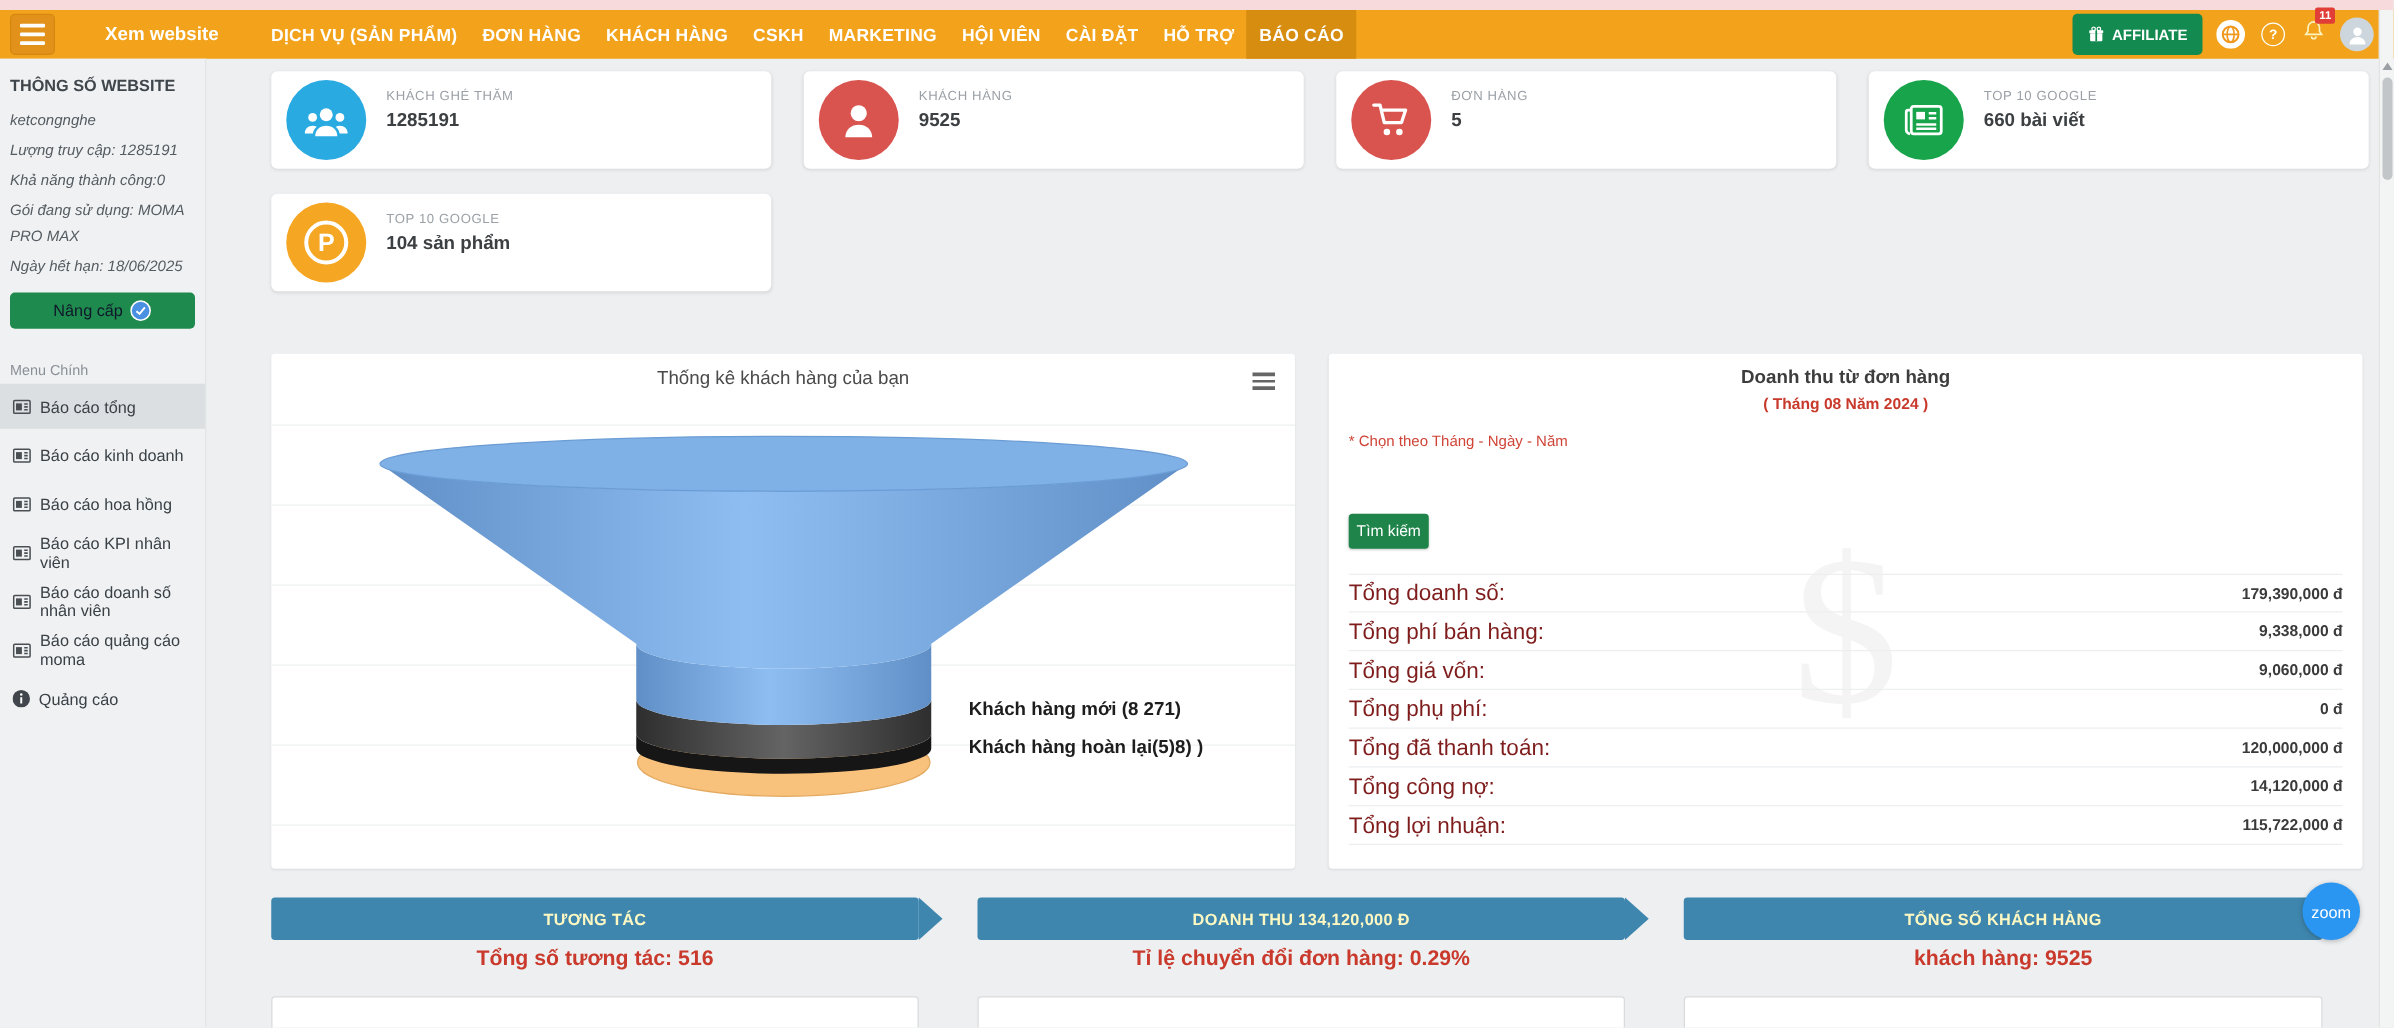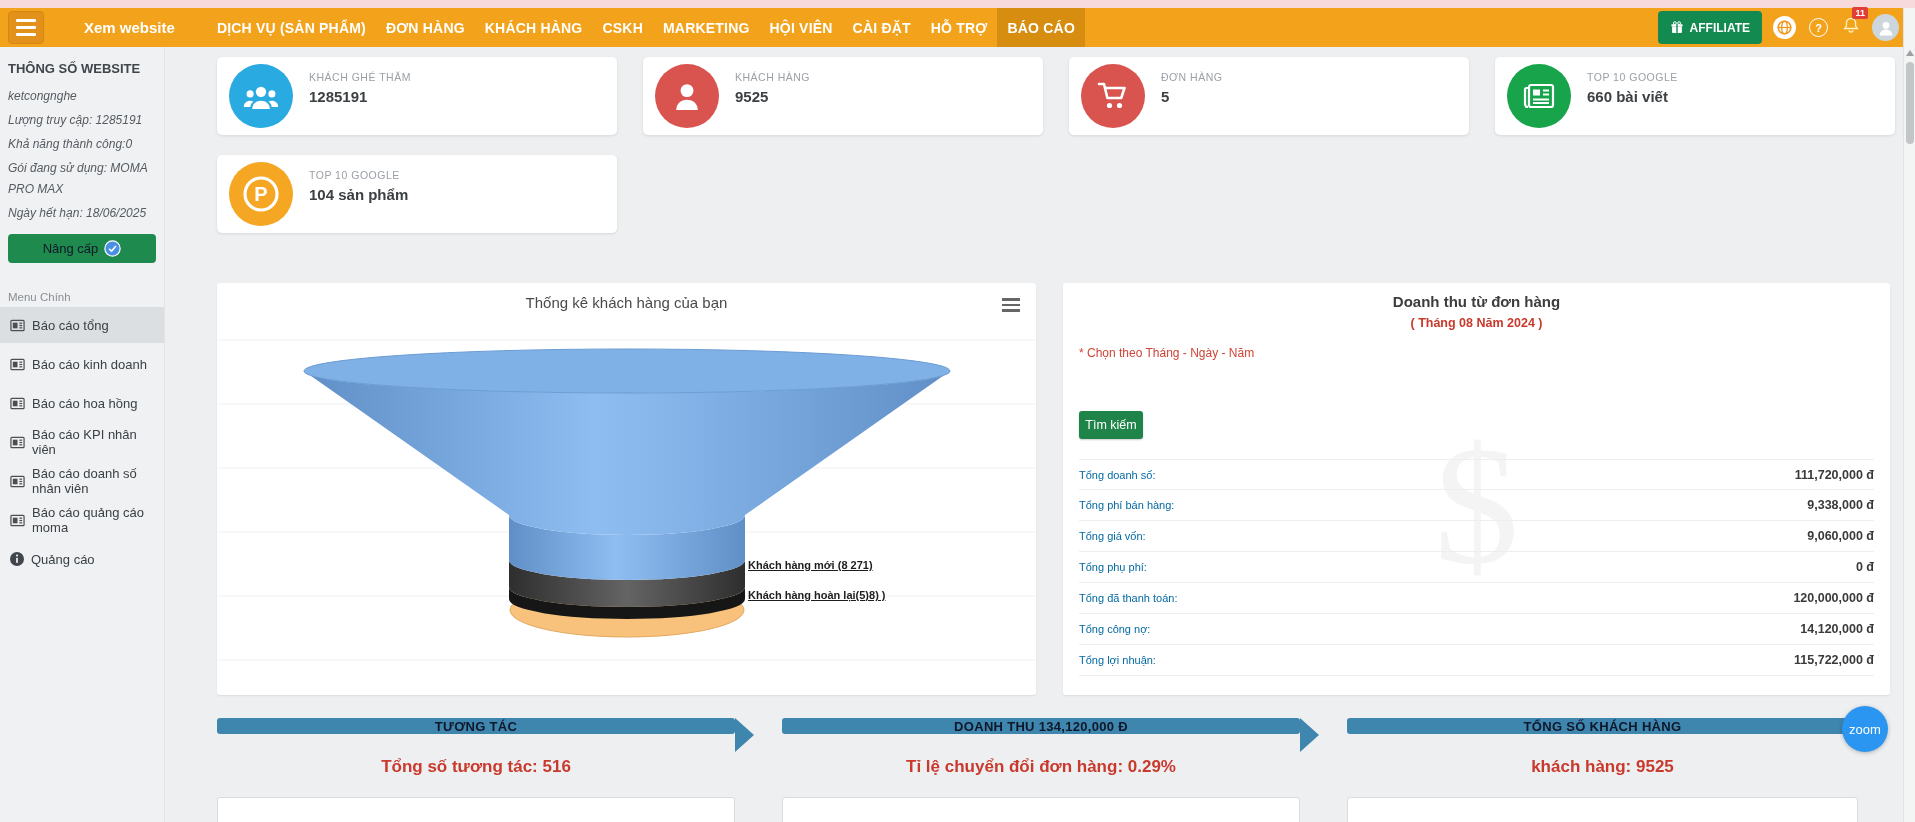--- a/index.html
+++ b/index.html
@@ -47,39 +47,39 @@
   .c-blue { background:#29aae1; } .c-red { background:#d9534f; } .c-green { background:#17a44b; } .c-orange { background:#f5a623; }
   .card .label { position:absolute; left:92px; top:14px; font-size:10.5px; letter-spacing:.5px; color:#9aa0a6; }
   .card .value { position:absolute; left:92px; top:31px; font-size:15px; font-weight:700; color:#3c4043; }
 
   
   .panel { position:absolute; background:#fff; border-radius:3px; box-shadow:0 1px 2px rgba(0,0,0,.08); }
   #funnel-panel { left:217px; top:283px; width:819px; height:412px; }
   .panel-title { position:absolute; left:0; right:0; top:11px; text-align:center; font-size:15px; color:#4a4a4a; }
   .chart-menu { position:absolute; right:16px; top:15px; width:18px; cursor:pointer; }
   .chart-menu span { display:block; height:2.5px; background:#666; margin-bottom:3px; }
-  .funnel-label { position:absolute; left:531px; font-size:11px; font-weight:700; color:#1d1d1d; white-space:nowrap;text-decoration:underline; }
+  .funnel-label { position:absolute; left:558px; font-size:15px; font-weight:700; color:#1d1d1d; white-space:nowrap; }
 
   #revenue-panel { left:1063px; top:283px; width:827px; height:412px; }
   .rev-title { position:absolute; left:0; right:0; top:10px; text-align:center; font-size:15px; font-weight:600; color:#3d3d3d; }
   .rev-sub { position:absolute; left:0; right:0; top:33px; text-align:center; font-size:12.5px; font-weight:700; color:#c8392c; }
   .rev-filter { position:absolute; left:16px; top:63px; font-size:12px; color:#cf4436; }
   .date-wrap { position:absolute; left:16px; top:84px; right:16px; height:30px; border:1px solid #c8cdd2; border-radius:3px; background:#fff; display:flex; align-items:center; }
   .date-ico { width:32px; height:100%; display:flex; align-items:center; justify-content:center; border-right:1px solid #e2e5e8; }
   .date-wrap input { flex:1; border:none; outline:none; font-size:13px; color:#333; padding:0 10px; font-family:inherit; background:transparent; }
   .search-btn { position:absolute; left:16px; top:128px; width:64px; height:28px; background:#1e8449; border:none; border-radius:3px; color:#fff; font-size:12.5px; font-family:inherit; cursor:pointer; box-shadow:0 1px 2px rgba(0,0,0,.2); }
   .rev-rows { position:absolute; left:16px; right:16px; top:176px; }
   .rev-row { height:31px; display:flex; align-items:center; justify-content:space-between; border-bottom:1px solid #eceef0; }
   .rev-row:first-child { border-top:1px solid #eceef0; }
-  .rev-row .rl { font-size:11px; color:#0369a1; }
+  .rev-row .rl { font-size:18px; color:#7f1d1d; }
   .rev-row .rv { font-size:12.5px; font-weight:700; color:#3a3a3a; }
   .watermark { position:absolute; left:50%; top:54%; transform:translate(-50%,-50%); font-family:"Liberation Serif","DejaVu Serif",serif; font-size:170px; color:rgba(60,60,60,.06); pointer-events:none; }
 
   
-  .banner { position:absolute; top:718px; height:16px; background:#3e86ae; border-radius:3px; color:#0f172a; font-size:13px; font-weight:700; letter-spacing:.3px; display:flex; align-items:center; justify-content:center; }
+  .banner { position:absolute; top:718px; height:34px; background:#3e86ae; border-radius:3px; color:#fef9c3; font-size:13px; font-weight:700; letter-spacing:.3px; display:flex; align-items:center; justify-content:center; }
   .banner.arrow::after { content:""; position:absolute; right:-19px; top:0; width:0; height:0; border-top:17px solid transparent; border-bottom:17px solid transparent; border-left:19px solid #3e86ae; }
   .caption { position:absolute; top:757px; text-align:center; font-size:17px; font-weight:700; color:#c9392c; }
   .bottom-box { position:absolute; top:797px; height:40px; background:#fff; border:1px solid #d9dbdd; border-radius:3px; }
   .zoom-fab { position:absolute; left:1842px; top:706px; width:46px; height:46px; border-radius:50%; background:#2b96f1; color:#fff; font-size:13px; display:flex; align-items:center; justify-content:center; cursor:pointer; z-index:6; box-shadow:0 1px 4px rgba(0,0,0,.25); }
 </style>
 </head>
 <body>
 
 <div id="page">
 
@@ -341,21 +341,21 @@
 
   <div class="panel" id="revenue-panel">
     <div class="rev-title">Doanh thu từ đơn hàng</div>
     <div class="rev-sub">( Tháng 08 Năm 2024 )</div>
     <div class="rev-filter">* Chọn theo Tháng - Ngày - Năm</div>
     <button class="search-btn">Tìm kiếm</button>
     <div class="watermark">$</div>
     <div class="rev-rows">
       <div class="rev-row">
           <span class="rl">Tổng doanh số:</span>
-          <span class="rv">111,720,000 đ</span>
+          <span class="rv">179,390,000 đ</span>
         </div>
       <div class="rev-row">
           <span class="rl">Tổng phí bán hàng:</span>
           <span class="rv">9,338,000 đ</span>
         </div>
       <div class="rev-row">
           <span class="rl">Tổng giá vốn:</span>
           <span class="rv">9,060,000 đ</span>
         </div>
       <div class="rev-row">

